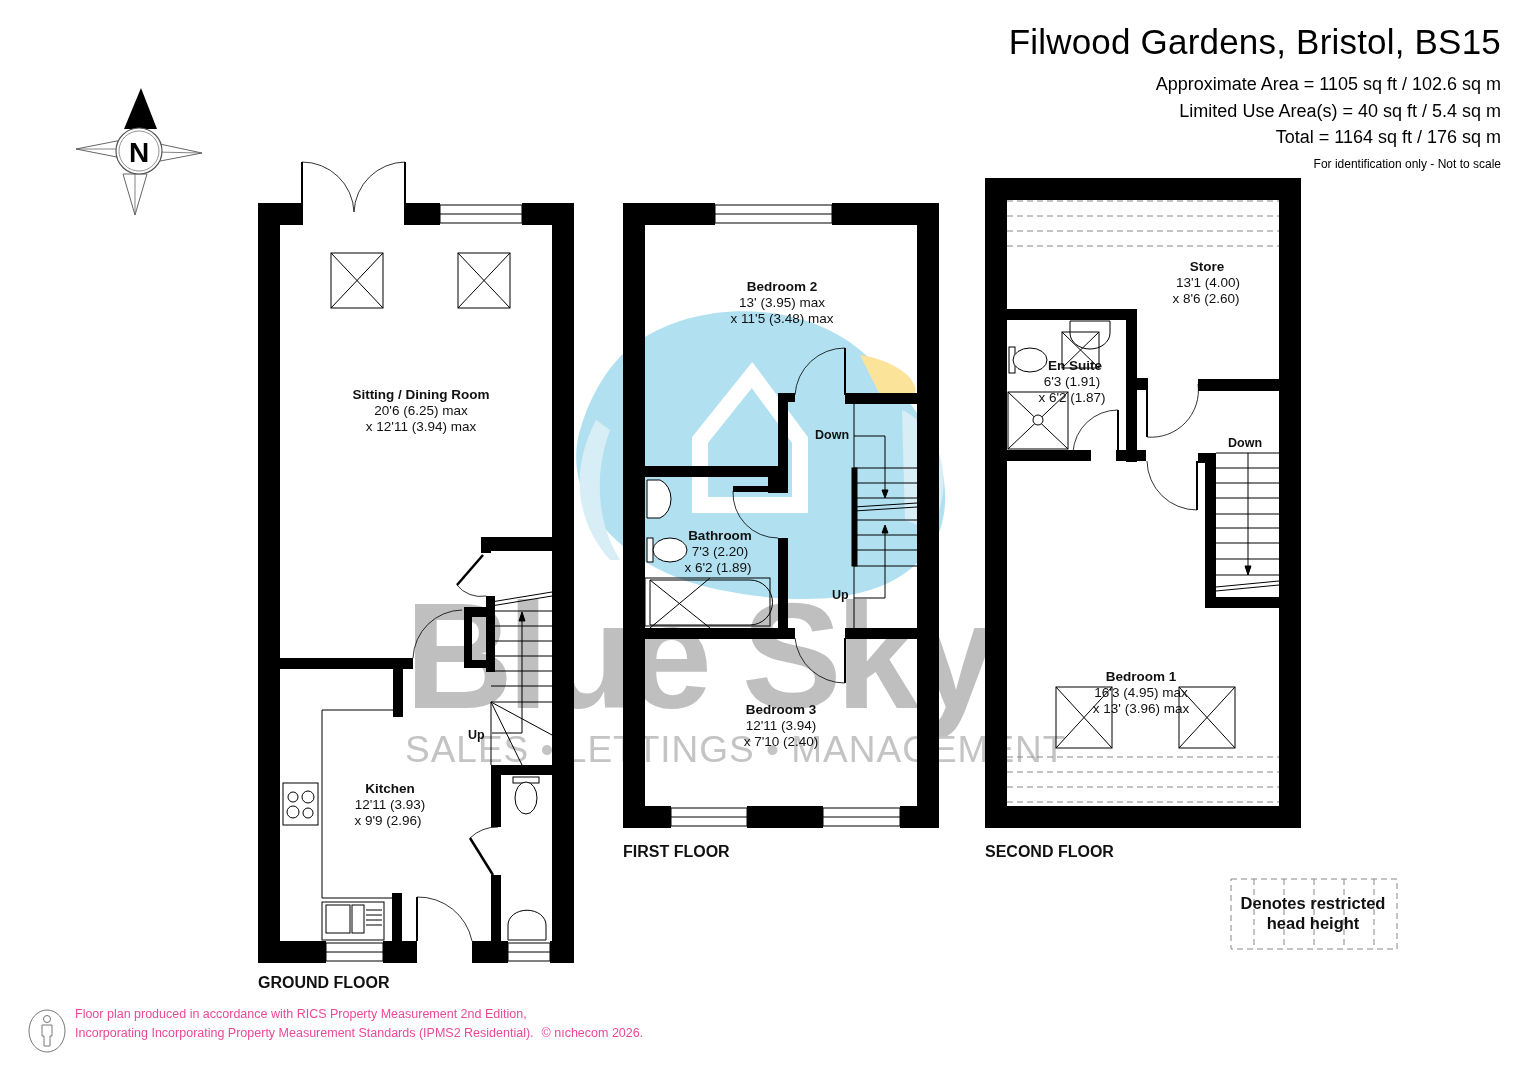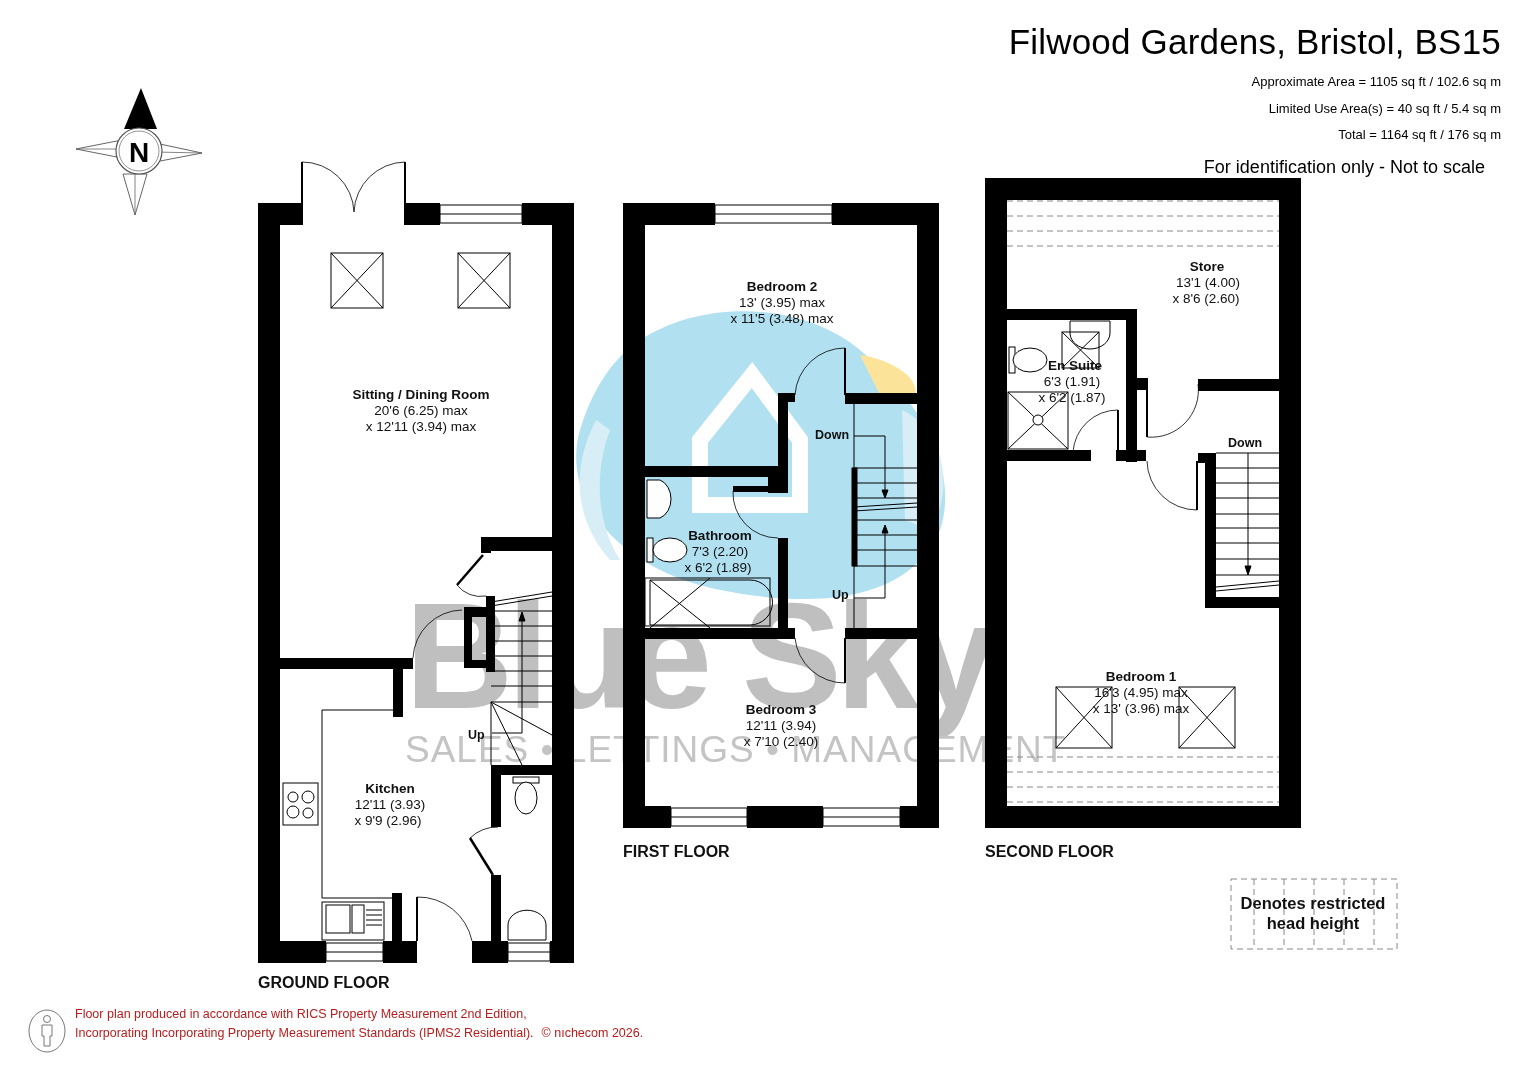--- a/index.html
+++ b/index.html
@@ -1,29 +1,29 @@
 <!DOCTYPE html>
 <html><head>
   <meta charset="utf-8">
   <style>
     html, body { margin: 0; padding: 0; background: #ffffff; }
     body { width: 1527px; height: 1080px; position: relative; overflow: hidden; font-family: "Liberation Sans", sans-serif; color: #000; }
     .abs { position: absolute; }
     .title { right: 26px; top: 22px; font-size: 35px; font-weight: normal; letter-spacing: 0.2px; white-space: nowrap; }
-    .area-line { right: 26px; font-size: 13px; white-space: nowrap; }
-    .note { right: 42px; top: 157px; font-size: 18px; white-space: nowrap; }
+    .area-line { right: 26px; font-size: 18px; white-space: nowrap; }
+    .note { right: 26px; top: 157px; font-size: 12px; white-space: nowrap; }
     svg.plan { position: absolute; left: 0; top: 0; }
     .room-name { font-family: "Liberation Sans", sans-serif; font-weight: bold; font-size: 13.5px; text-anchor: middle; fill: #111; }
     .room-dim { font-family: "Liberation Sans", sans-serif; font-size: 13.5px; text-anchor: middle; fill: #111; }
     .stair-label { font-family: "Liberation Sans", sans-serif; font-weight: bold; font-size: 12.5px; fill: #111; }
     .floor-label { font-family: "Liberation Sans", sans-serif; font-weight: bold; font-size: 16px; fill: #111; }
     .wm-big { font-family: "Liberation Sans", sans-serif; font-weight: bold; font-size: 150px; fill: #b5b5b5; opacity: 0.85; letter-spacing: -6px; }
     .wm-small { font-family: "Liberation Sans", sans-serif; font-size: 37px; fill: #c4c4c4; letter-spacing: 1px; }
     .legend-text { font-family: "Liberation Sans", sans-serif; font-weight: bold; font-size: 16.5px; text-anchor: middle; fill: #111; }
-    .footer { left: 75px; top: 1005px; font-size: 12.5px; color: #b91c1c; line-height: 19px; white-space: nowrap; }
+    .footer { left: 75px; top: 1005px; font-size: 12.5px; color: #ec4899; line-height: 19px; white-space: nowrap; }
     .footer .copy { margin-left: 8px; }
     .footer-icon { left: 27px; top: 1008px; }
   </style>
 </head>
 <body>
 
 <div class="abs title">Filwood Gardens, Bristol, BS15</div>
 <div class="abs area-line" style="top:74px">Approximate Area = 1105 sq ft / 102.6 sq m</div>
 <div class="abs area-line" style="top:101px">Limited Use Area(s) = 40 sq ft / 5.4 sq m</div>
 <div class="abs area-line" style="top:127px">Total = 1164 sq ft / 176 sq m</div>

